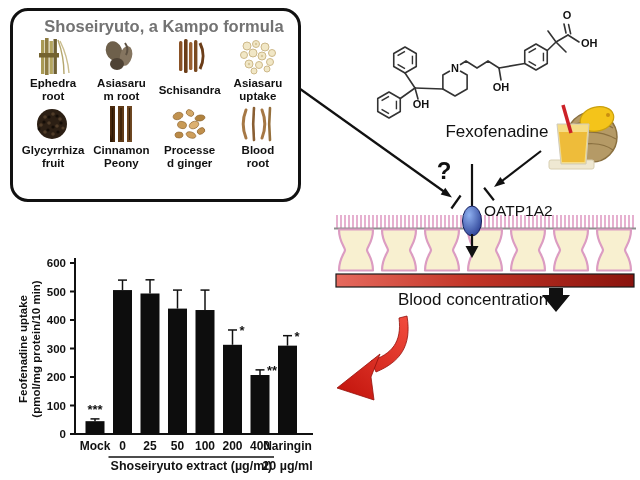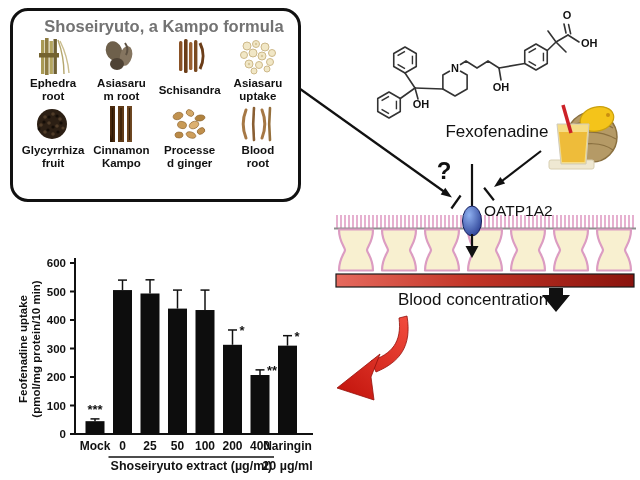--- a/index.html
+++ b/index.html
@@ -148,21 +148,21 @@
         <rect x="15" y="2" width="5" height="36" fill="#4a2a0e"></rect>
         <rect x="23" y="2" width="6" height="36" fill="#5f3a17"></rect>
         <rect x="32" y="2" width="5" height="36" fill="#6e4722"></rect>
         <line x1="17.5" y1="4" x2="17.5" y2="36" stroke="#2e1803" stroke-width="1.2"></line>
         <line x1="26" y1="4" x2="26" y2="36" stroke="#2e1803" stroke-width="1.2"></line>
         <line x1="34.5" y1="4" x2="34.5" y2="36" stroke="#3a2008" stroke-width="1.2"></line>
         <path d="M15,30 L18,38 L15,38 Z" fill="#2e1803"></path>
       </svg>
       <div class="herb-label">
         <span>Cinnamon</span>
-        <span>Kampo</span>
+        <span>Peony</span>
       </div>
     </div>
 
     <div class="herb">
       <svg viewBox="0 0 52 40">
         <g stroke="#8a5f28" stroke-width="0.6">
           <ellipse cx="14" cy="12" rx="5" ry="3.5" fill="#c1924f" transform="rotate(-20 14 12)"></ellipse>
           <ellipse cx="26" cy="9" rx="4" ry="3" fill="#d3a868" transform="rotate(30 26 9)"></ellipse>
           <ellipse cx="36" cy="14" rx="5" ry="3" fill="#b0823e" transform="rotate(-10 36 14)"></ellipse>
           <ellipse cx="18" cy="21" rx="4.5" ry="3.5" fill="#c89a56" transform="rotate(15 18 21)"></ellipse>

